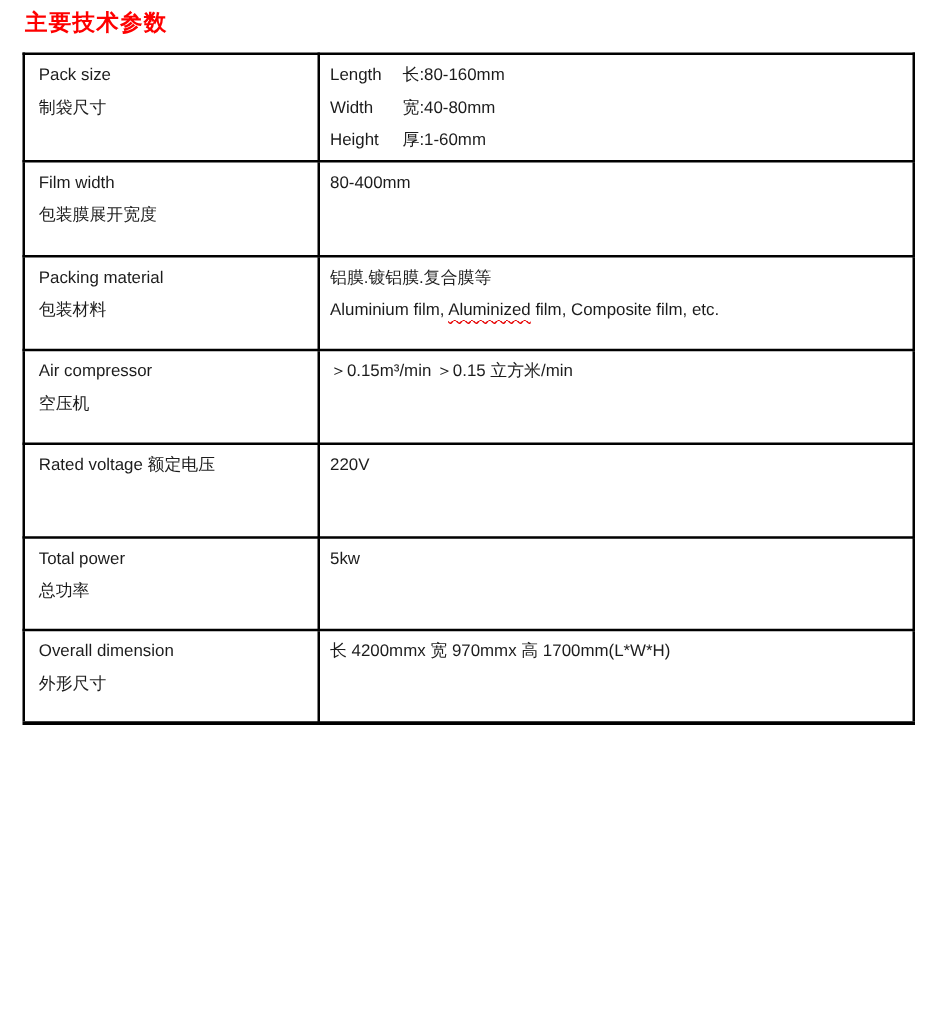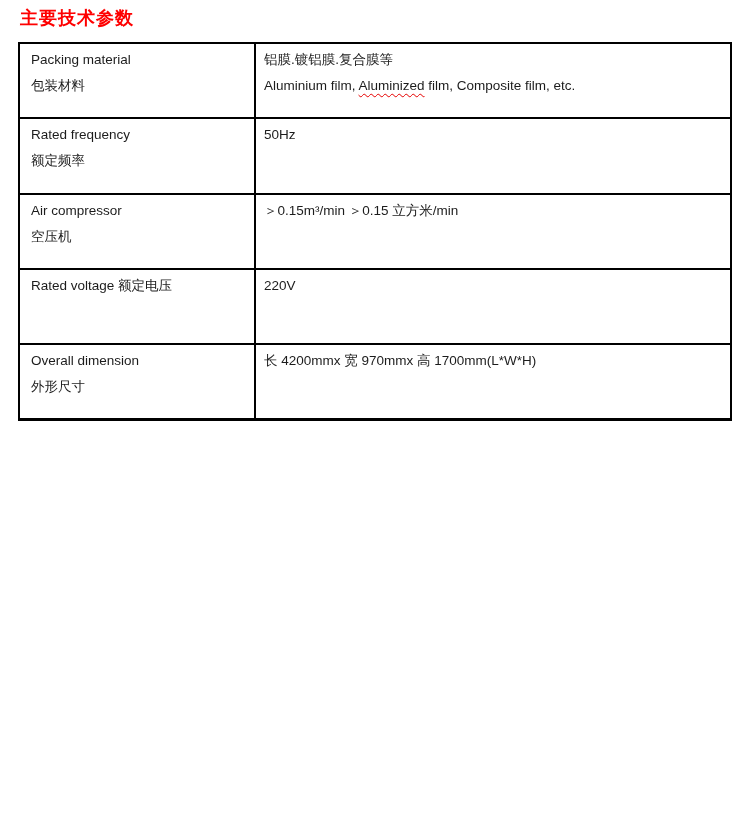--- a/index.html
+++ b/index.html
@@ -69,35 +69,46 @@
 </head>
 <body>
 
 <div class="page">
   <div class="page-title" style="color: rgb(254, 0, 0);">主要技术参数</div>
 
   <table class="specs">
     <tbody id="spec-rows">
         <tr>
           <td class="cell cell-left">
+            <div class="line"><span>Pack size</span></div>
+            <div class="line"><span>制袋尺寸</span></div>
+          </td>
+          <td class="cell cell-right">
+            <div class="line"><span class="dim-label">Length</span><span>长:80-160mm</span></div>
+            <div class="line"><span class="dim-label">Width</span><span>宽:40-80mm</span></div>
+            <div class="line"><span class="dim-label">Height</span><span>厚:1-60mm</span></div>
+          </td>
+        </tr>
+        <tr>
+          <td class="cell cell-left">
+            <div class="line"><span>Film width</span></div>
+            <div class="line"><span>包装膜展开宽度</span></div>
+          </td>
+          <td class="cell cell-right">
+            <div class="line"><span>80-400mm</span></div>
+          </td>
+        </tr>
+        <tr>
+          <td class="cell cell-left">
             <div class="line"><span>Packing material</span></div>
             <div class="line"><span>包装材料</span></div>
           </td>
           <td class="cell cell-right">
             <div class="line"><span>铝膜.镀铝膜.复合膜等</span></div>
             <div class="line"><span>Aluminium film, </span><span class="squiggle">Aluminized</span><span> film, Composite film, etc.</span></div>
-          </td>
-        </tr>
-        <tr>
-          <td class="cell cell-left">
-            <div class="line"><span>Rated frequency</span></div>
-            <div class="line"><span>额定频率</span></div>
-          </td>
-          <td class="cell cell-right">
-            <div class="line"><span>50Hz</span></div>
           </td>
         </tr>
         <tr>
           <td class="cell cell-left">
             <div class="line"><span>Air compressor</span></div>
             <div class="line"><span>空压机</span></div>
           </td>
           <td class="cell cell-right">
             <div class="line"><span>＞0.15m³/min ＞0.15 立方米/min</span></div>
           </td>
@@ -105,20 +116,29 @@
         <tr>
           <td class="cell cell-left">
             <div class="line"><span>Rated voltage 额定电压</span></div>
           </td>
           <td class="cell cell-right">
             <div class="line"><span>220V</span></div>
           </td>
         </tr>
         <tr>
           <td class="cell cell-left">
+            <div class="line"><span>Total power</span></div>
+            <div class="line"><span>总功率</span></div>
+          </td>
+          <td class="cell cell-right">
+            <div class="line"><span>5kw</span></div>
+          </td>
+        </tr>
+        <tr>
+          <td class="cell cell-left">
             <div class="line"><span>Overall dimension</span></div>
             <div class="line"><span>外形尺寸</span></div>
           </td>
           <td class="cell cell-right">
             <div class="line"><span>长 4200mmx 宽 970mmx 高 1700mm(L*W*H)</span></div>
           </td>
         </tr>
       </tbody>
   </table>
 </div>

